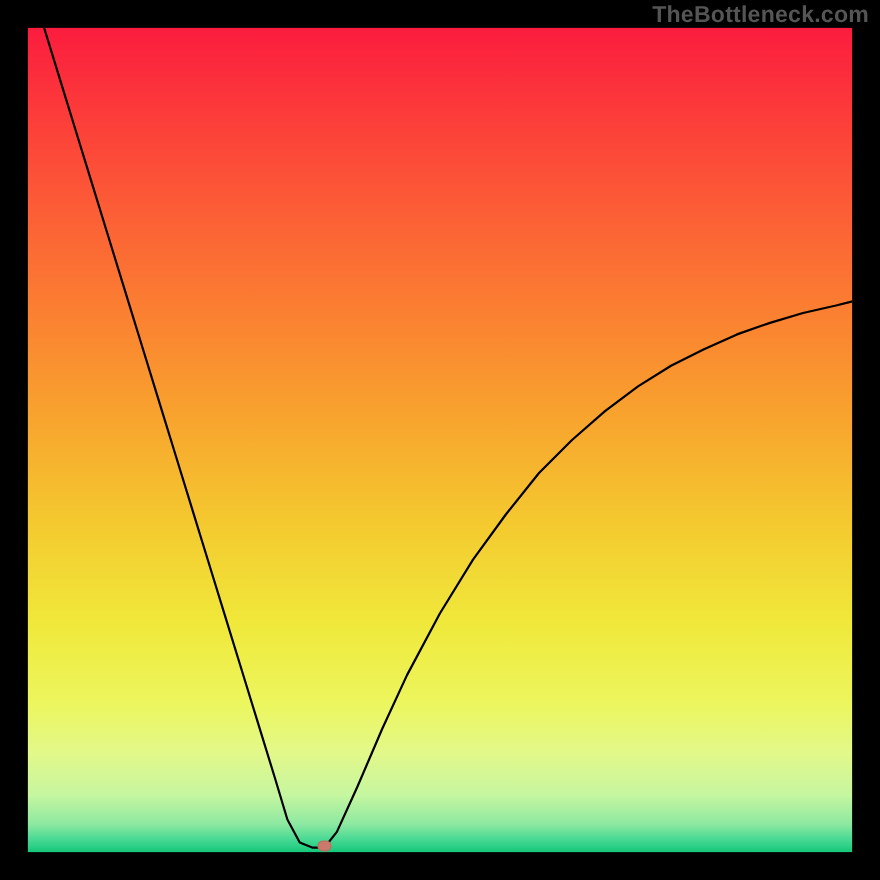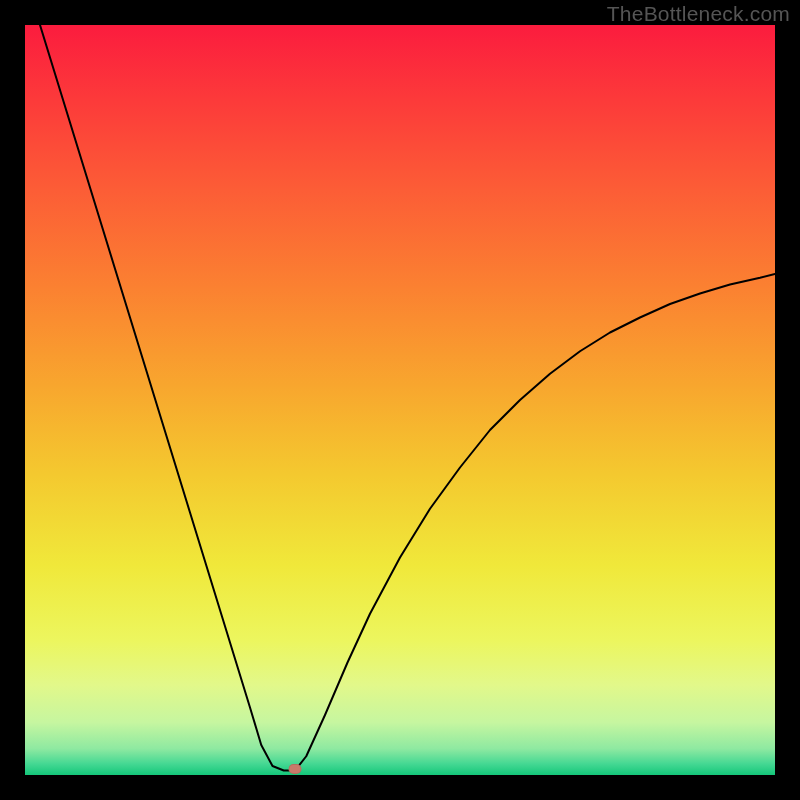--- a/index.html
+++ b/index.html
@@ -16,21 +16,21 @@
     width: 800px;
     height: 800px;
     background: #000;
   }
   .watermark {
     position: absolute;
     top: 2px;
     right: 10px;
     color: #555;
     font-size: 21px;
-    font-weight: 400;
+    font-weight: 700;
     letter-spacing: 0.2px;
     user-select: none;
   }
   .plot {
     position: absolute;
     left: 25px;
     top: 25px;
     width: 750px;
     height: 750px;
     overflow: hidden;

